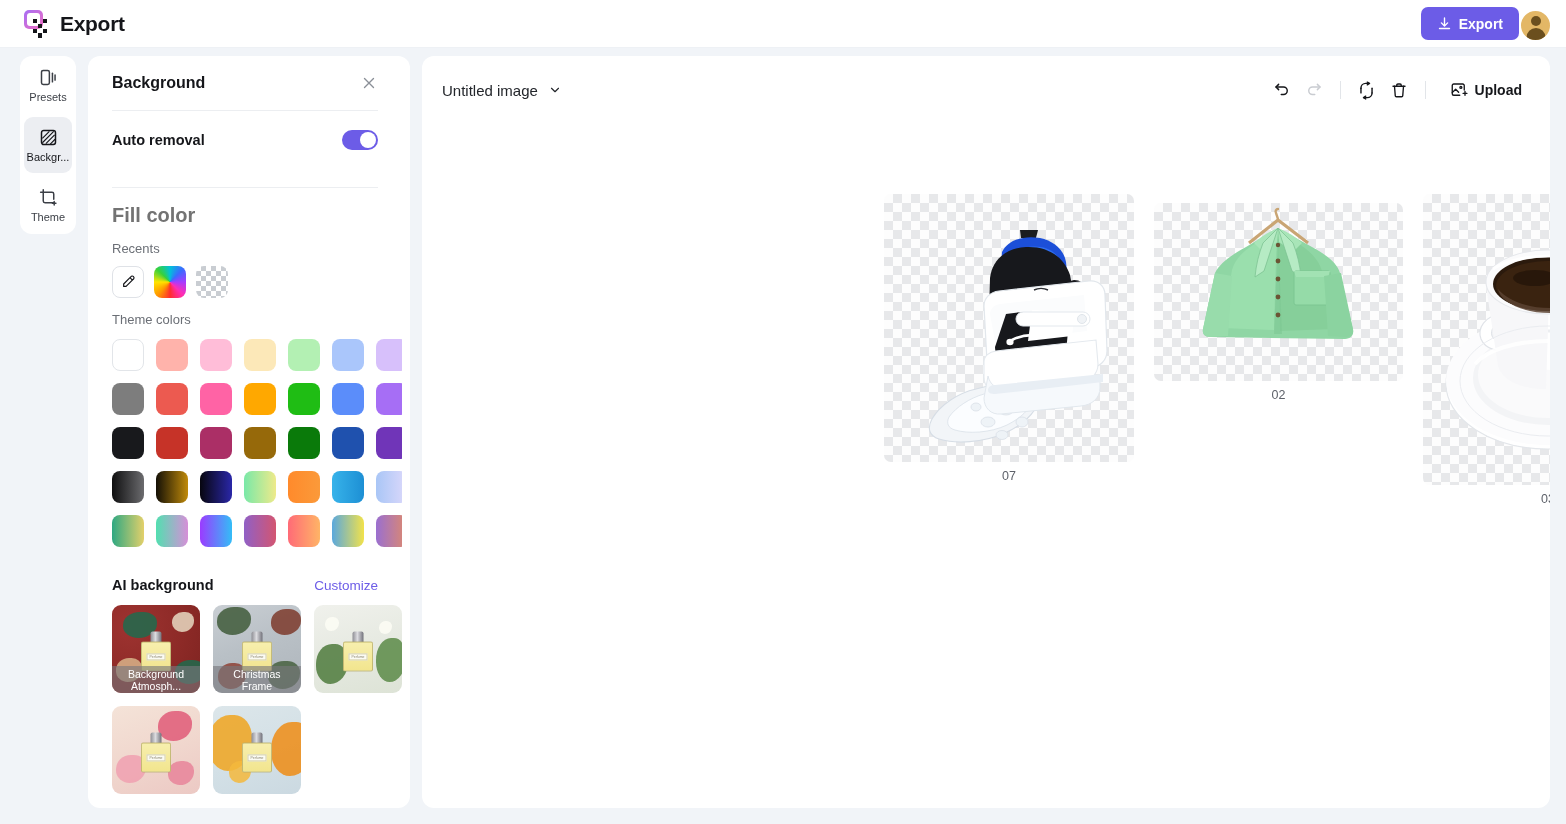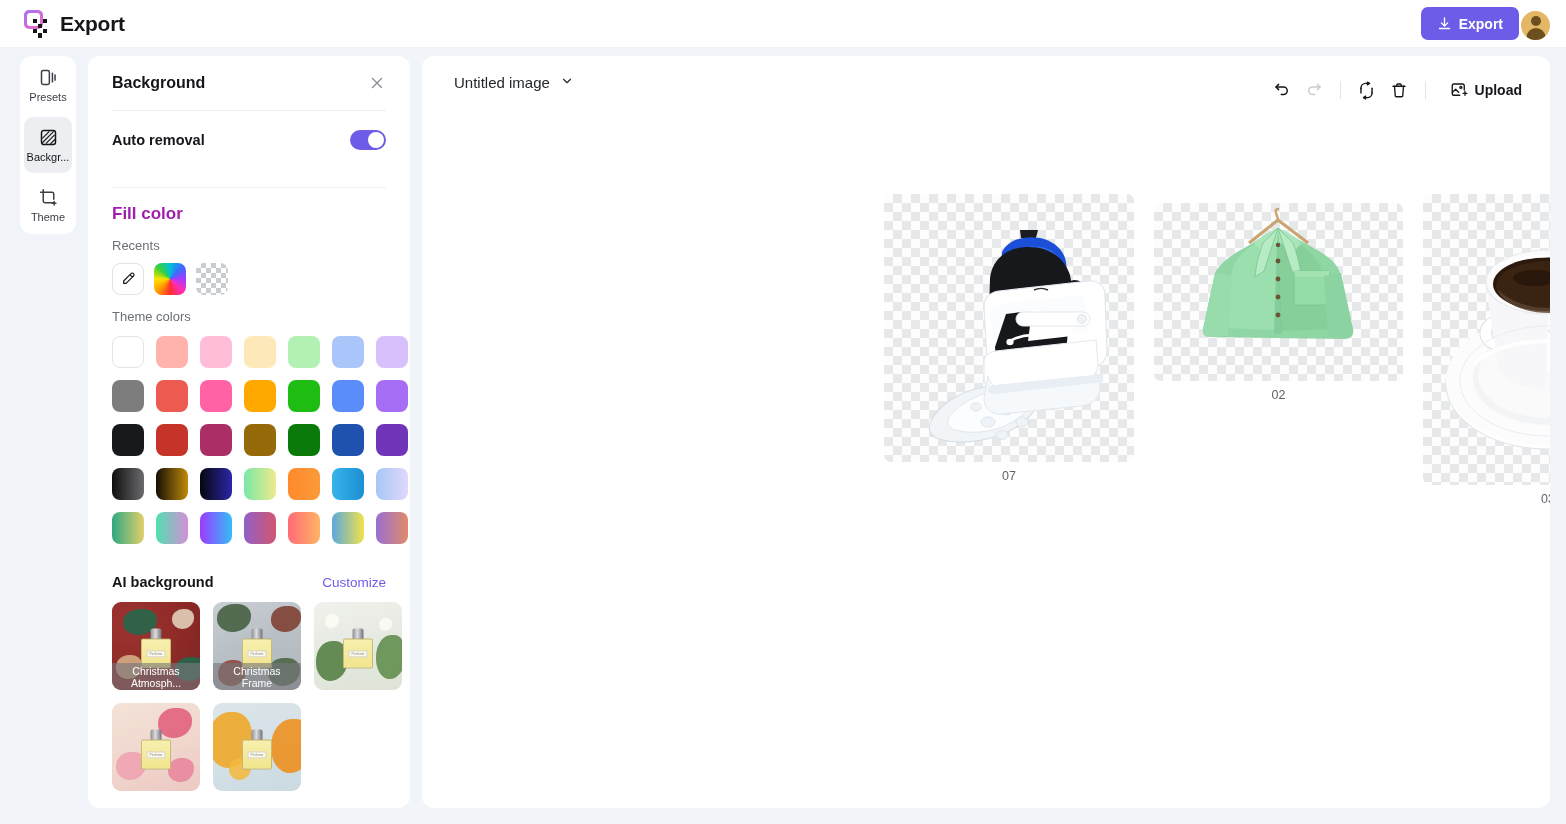--- a/index.html
+++ b/index.html
@@ -73,40 +73,40 @@
     display:flex; flex-direction:column; align-items:center; justify-content:center; gap:4px;
   }
   .rail-item.active { background:#eceef2; }
   .rail-label { font-size:11px; color:#3b3f46; line-height:1; max-width:52px;
                 overflow:hidden; text-overflow:ellipsis; white-space:nowrap; text-align:center; }
   .rail-item.active .rail-label { color:#15161a; font-weight:500; }
 
   
   .panel {
     width: 322px; background:#fff; border-radius:12px;
-    padding: 0 0 0 0; position:relative; overflow:hidden;
+    padding: 0 8px 0 0; position:relative; overflow:hidden;
   }
   .panel-scroll { height:100%; overflow:hidden; padding: 18px 24px 0 24px; }
   .panel-head { display:flex; align-items:center; }
   .panel-title { font-size:16px; font-weight:700; color:#15161a; }
   .panel-close { margin-left:auto; cursor:pointer; width:18px; height:18px; }
   .hr { height:1px; background:#eceef1; margin:18px 0 0 0; }
 
   .row-toggle { display:flex; align-items:center; height:58px; }
   .row-label { font-size:14.5px; font-weight:700; color:#15161a; }
   .toggle {
     margin-left:auto; width:36px; height:20px; border-radius:10px;
     background:#6c5ce7; position:relative; cursor:pointer;
   }
   .toggle .knob {
     position:absolute; right:2px; top:2px; width:16px; height:16px;
     border-radius:50%; background:#fff;
   }
 
-  .sec-title { font-size:17px; font-weight:700; color:#a21caf; margin-top:16px; }
+  .sec-title { font-size:20px; font-weight:700; color:#737373; margin-top:16px; }
   .sub-title { font-size:13px; color:#6b6f76; margin-top:14px; }
 
   .recents { display:flex; gap:10px; margin-top:10px; }
   .sw-lg {
     width:32px; height:32px; border-radius:8px; cursor:pointer;
   }
   .sw-eyedrop { background:#fff; border:1px solid #dfe2e7;
     display:flex; align-items:center; justify-content:center; }
   .sw-rainbow {
     background: conic-gradient(from 180deg, #ff2d2d, #ff9b00, #ffe400, #37d13a,
@@ -160,21 +160,21 @@
     background:rgba(120,120,124,.62);
     color:#fff; font-size:10.5px; line-height:12px; font-weight:500;
     display:flex; align-items:center; justify-content:center; text-align:center;
     padding:0 4px;
   }
 
   
   .canvas {
     flex:1; background:#fff; border-radius:12px; position:relative; overflow:hidden;
   }
-  .canvas-top { display:flex; padding: 18px 22px 0 32px; }
+  .canvas-top { display:flex; align-items:center; padding: 18px 22px 0 20px; }
   .doc-title { font-size:15px; color:#23262b; }
   .doc-caret { margin-left:10px; cursor:pointer; display:inline-flex; }
   .canvas-tools { margin-left:auto; display:flex; align-items:center; gap:0; }
   .tool {
     width:32px; height:32px; border-radius:7px; cursor:pointer;
     display:flex; align-items:center; justify-content:center;
   }
   .tool.disabled { cursor:default; }
   .tool-div { width:1px; height:18px; background:#e2e5e9; margin:0 10px; }
   .upload-btn {
@@ -350,21 +350,21 @@
               <span style="position: absolute; border-radius: 50% 40% 55% 45%; opacity: 0.85; background: rgb(31, 107, 78); left: 12%; top: 8%; width: 34px; height: 26px;"></span>
               <span style="position: absolute; border-radius: 50% 40% 55% 45%; opacity: 0.85; background: rgb(31, 107, 78); left: 72%; top: 62%; width: 30px; height: 24px;"></span>
               <span style="position: absolute; border-radius: 50% 40% 55% 45%; opacity: 0.85; background: rgb(216, 180, 138); left: 4%; top: 60%; width: 26px; height: 24px;"></span>
               <span style="position: absolute; border-radius: 50% 40% 55% 45%; opacity: 0.85; background: rgb(232, 217, 194); left: 68%; top: 8%; width: 22px; height: 20px;"></span>
             </div>
             <div class="ai-bottle">
               <span class="cap"></span>
               <span class="glass"></span>
               <span class="label">Perfume</span>
             </div>
-            <div class="ai-caption">Christmas Atmosph...</div>
+            <div class="ai-caption">Background Atmosph...</div>
           </div>
           <div class="ai-card">
             <div class="ai-thumb" style="background: linear-gradient(160deg, rgb(201, 206, 211) 0%, rgb(185, 192, 198) 45%, rgb(174, 181, 187) 100%);">
               <span style="position: absolute; border-radius: 50% 40% 55% 45%; opacity: 0.85; background: rgb(63, 90, 58); left: 4%; top: 2%; width: 34px; height: 28px;"></span>
               <span style="position: absolute; border-radius: 50% 40% 55% 45%; opacity: 0.85; background: rgb(124, 58, 44); left: 66%; top: 4%; width: 30px; height: 26px;"></span>
               <span style="position: absolute; border-radius: 50% 40% 55% 45%; opacity: 0.85; background: rgb(142, 66, 54); left: 6%; top: 66%; width: 28px; height: 26px;"></span>
               <span style="position: absolute; border-radius: 50% 40% 55% 45%; opacity: 0.85; background: rgb(71, 96, 63); left: 62%; top: 64%; width: 32px; height: 28px;"></span>
             </div>
             <div class="ai-bottle">
               <span class="cap"></span>

